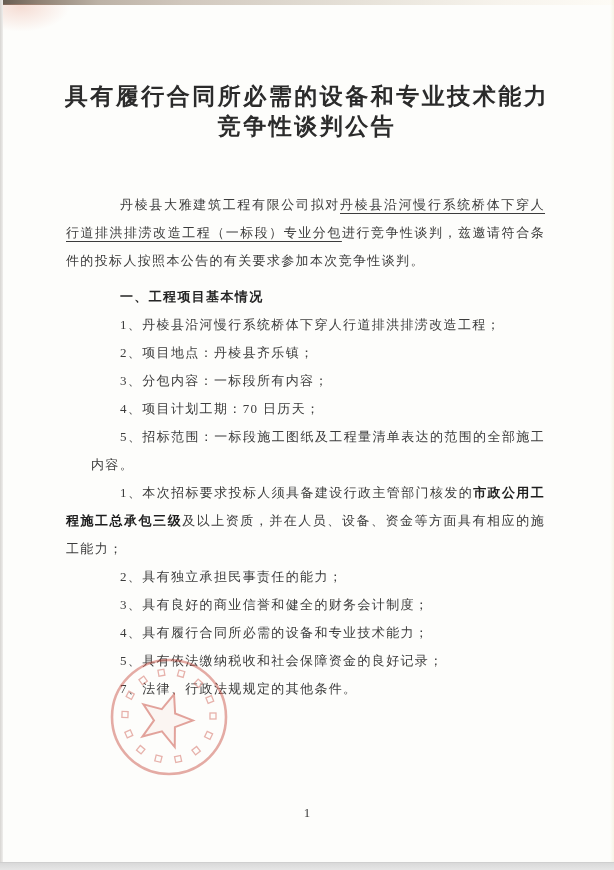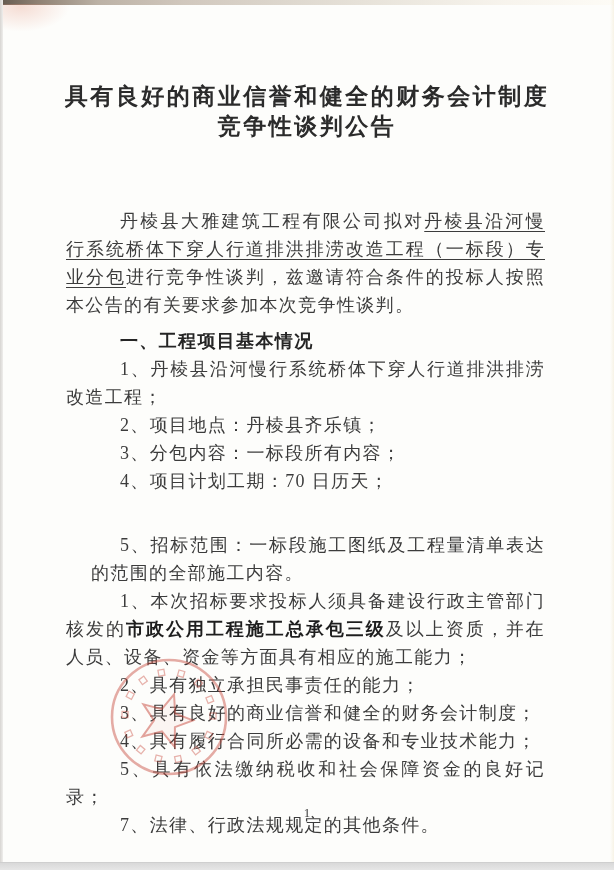--- a/index.html
+++ b/index.html
@@ -36,26 +36,26 @@
   }
   
   .title{
     position:absolute;top:82px;left:0;width:614px;margin:0;
     text-align:center;font-size:23px;font-weight:bold;color:#2b2b2b;
     line-height:30px;letter-spacing:2.5px;
   }
   .title span{display:block;}
   
   .body{
-    position:absolute;top:207px;left:66px;width:479px;
-    font-size:18px;line-height:28px;color:#3c3c3c;
+    position:absolute;top:191px;left:66px;width:479px;
+    font-size:13px;line-height:28px;color:#3c3c3c;
     letter-spacing:1.35px;text-align:justify;
   }
   .para{margin:0;text-indent:54px;}
-  .para.wrap-indent{padding-left:25px;text-indent:29px;margin-top:36px;}
+  .para.wrap-indent{padding-left:25px;text-indent:29px;}
   .heading{font-weight:bold;color:#252525;margin-top:8px;}
   .u{text-decoration:underline;text-underline-offset:4px;text-decoration-thickness:1px;}
   .body b{color:#1e1e1e;font-weight:bold;}
   
   .page-num{
     position:absolute;top:805px;left:0;width:100%;
     text-align:center;font-size:13px;color:#3c3c3c;
   }
   
   .stamp{
@@ -69,21 +69,21 @@
 
 <div class="page">
 
   <div class="edge-top"></div>
   <div class="edge-smudge"></div>
   <div class="edge-left"></div>
   <div class="edge-right"></div>
   <div class="edge-bottom"></div>
 
   <h1 class="title">
-    <span>具有良好的商业信誉和健全的财务会计制度</span>
+    <span>具有履行合同所必需的设备和专业技术能力</span>
     <span>竞争性谈判公告</span>
   </h1>
 
   <div class="body">
 
     <p class="para"><span>丹棱县大雅建筑工程有限公司拟对</span><span class="u">丹棱县沿河慢行系统桥体下穿人行道排洪排涝改造工程（一标段）专业分包</span><span>进行竞争性谈判，兹邀请符合条件的投标人按照本公告的有关要求参加本次竞争性谈判。</span></p>
 
     <p class="para heading">一、工程项目基本情况</p>
     <p class="para">1、丹棱县沿河慢行系统桥体下穿人行道排洪排涝改造工程；</p>
     <p class="para">2、项目地点：丹棱县齐乐镇；</p>

